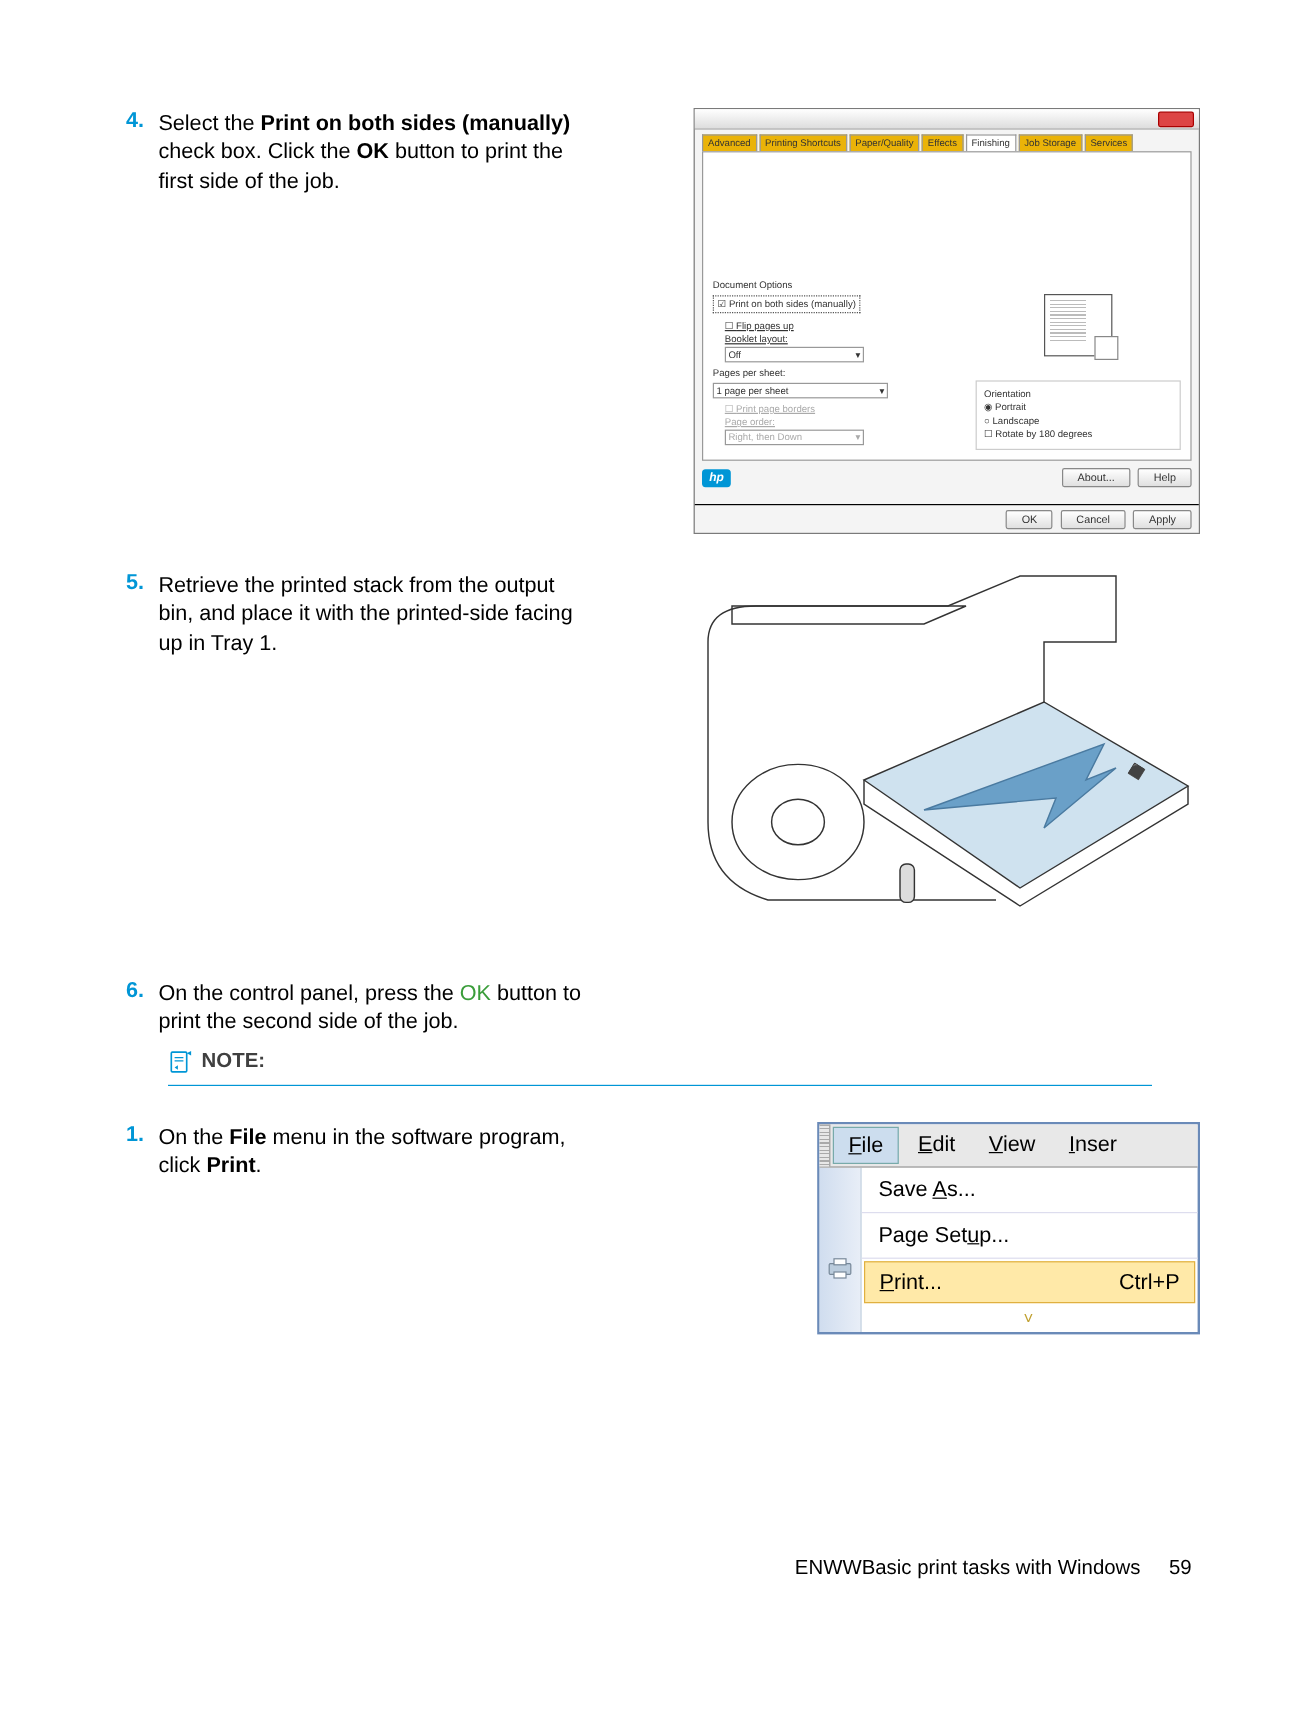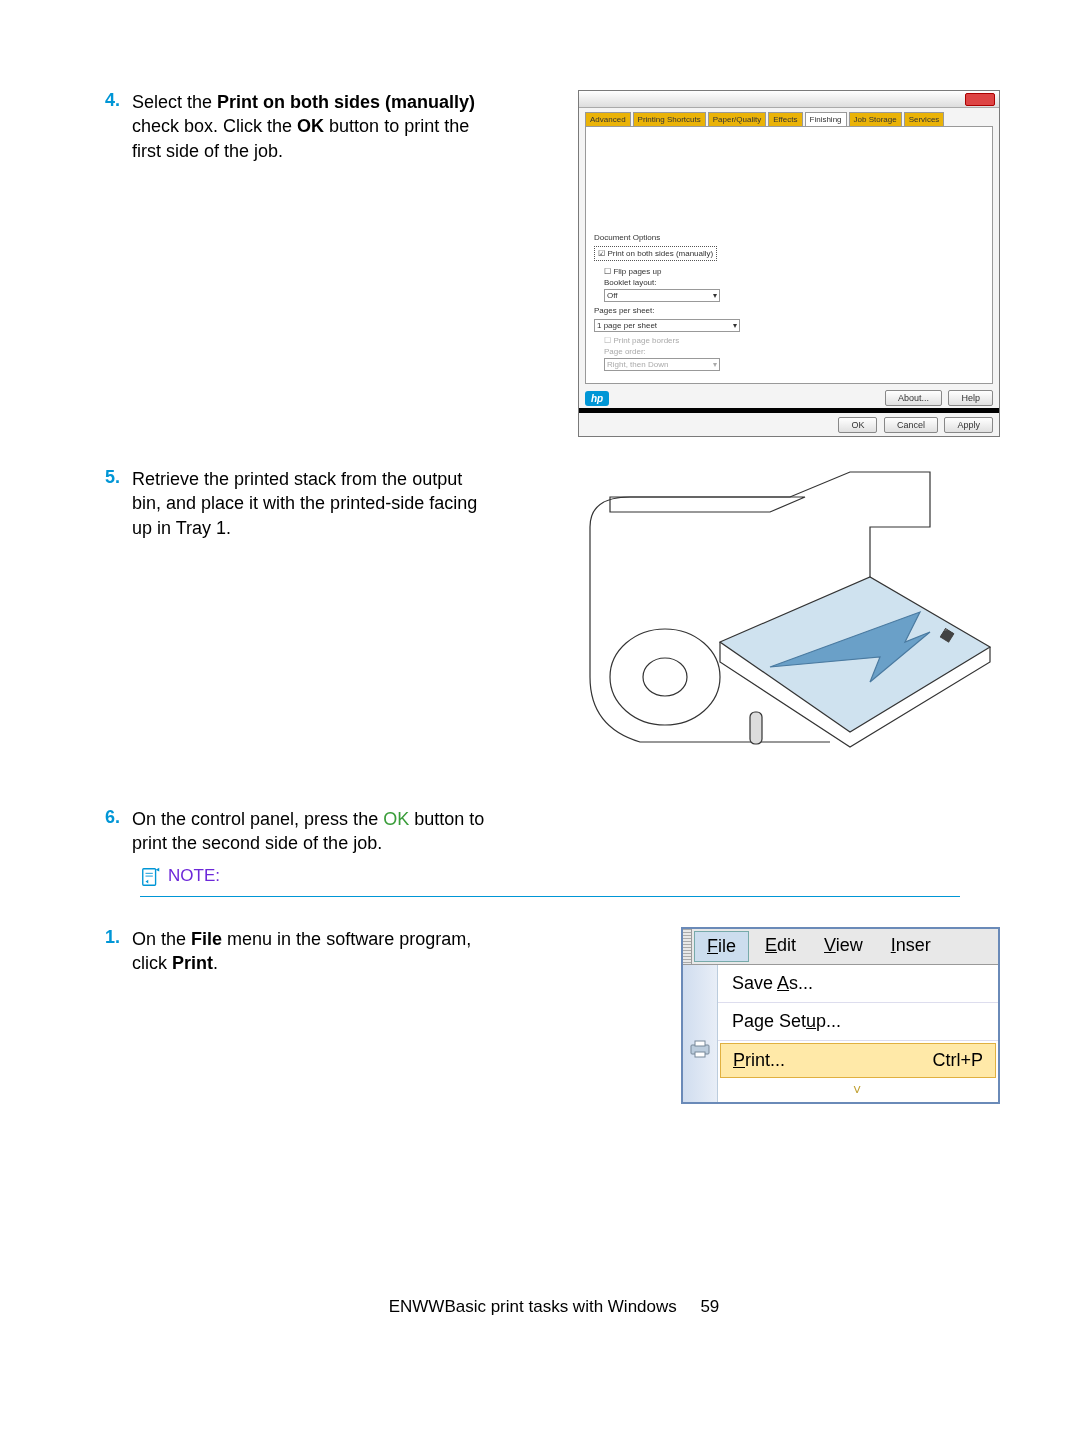--- a/index.html
+++ b/index.html
@@ -99,20 +99,21 @@
   .opt-box {
     border: 1px dotted #555;
     padding: 2px 3px;
     font-size: 8px;
     display: inline-block;
     margin-bottom: 4px;
   }
   .checkbox-row {
     font-size: 8px;
     margin: 2px 0 2px 10px;
+    text-decoration: underline;
   }
   .dd {
     border: 1px solid #999;
     background: #fff;
     font-size: 8px;
     padding: 1px 2px;
     width: 110px;
     margin: 2px 0 4px 10px;
     position: relative;
   }
@@ -167,23 +168,23 @@
   .dlg-btn {
     border: 1px solid #888;
     background: linear-gradient(#fff,#e0e0e0);
     font-size: 9px;
     padding: 2px 12px;
     margin-left: 4px;
     border-radius: 2px;
     display: inline-block;
   }
   .dlg-btn-row2 {
-    border-top: 5px solid #000000;
+    border-top: 1px solid #000000;
     padding-top: 4px;
-    margin-top: 0;
+    margin-top: 12px;
   }
   
   .printer-illus {
     width: 430px;
     height: 310px;
     margin-left: auto;
     position: relative;
   }
   .printer-illus svg { width: 100%; height: 100%; }
   
@@ -205,22 +206,22 @@
     border-bottom: 1px solid #0096D6;
     padding-bottom: 8px;
   }
   .note-icon {
     width: 22px;
     height: 22px;
     flex-shrink: 0;
     margin-right: 6px;
   }
   .note-label {
-    color: #6d28d9;
-    font-weight: normal;
+    color: #404040;
+    font-weight: bold;
     font-size: 17px;
     margin-right: 10px;
   }
   .note-text {
     font-size: 17px;
   }
   
   .file-menu {
     border: 2px solid #6a8ab8;
     width: 315px;
@@ -286,23 +287,23 @@
     display:inline-block;
     width:24px; height:20px;
     position: relative;
     margin: 46px auto 0 auto;
   }
   
   .page-footer {
     position: absolute;
     bottom: 40px;
     left: 80px;
-    right: 68px;
-    display: flex;
-    justify-content: center;
+    right: 87px;
+    display: flex;
+    justify-content: flex-end;
     font-size: 17px;
     margin-left: 16px;
   }
   .ok-green { color: #3a9d3a; }
 </style>
 </head>
 <body>
 
 <div class="page">
 
@@ -330,20 +331,29 @@
             <div class="group-title">Document Options</div>
             <div class="opt-box">☑ <span>Print on both sides (manually)</span></div>
             <div class="checkbox-row">☐ <span>Flip pages up</span></div>
             <div class="checkbox-row">Booklet layout:</div>
             <div class="dd">Off</div>
             <div class="group-title">Pages per sheet:</div>
             <div class="dd" style="margin-left:0; width:140px;">1 page per sheet</div>
             <div class="checkbox-row faded">☐ <span>Print page borders</span></div>
             <div class="checkbox-row faded">Page order:</div>
             <div class="dd faded">Right, then Down</div>
+          </div>
+          <div class="right-col">
+            <div class="preview-box"></div>
+            <div class="orientation">
+              <div>Orientation</div>
+              <div class="radio-row">◉ <span>Portrait</span></div>
+              <div class="radio-row">○ <span>Landscape</span></div>
+              <div class="radio-row">☐ <span>Rotate by 180 degrees</span></div>
+            </div>
           </div>
         </div>
         <div style="padding:0 6px 2px 6px; display:flex; justify-content:space-between; align-items:flex-end;">
           <span class="hp-logo">hp</span>
           <span>
             <span class="dlg-btn">About...</span>
             <span class="dlg-btn">Help</span>
           </span>
         </div>
         <div class="dialog-footer dlg-btn-row2">

